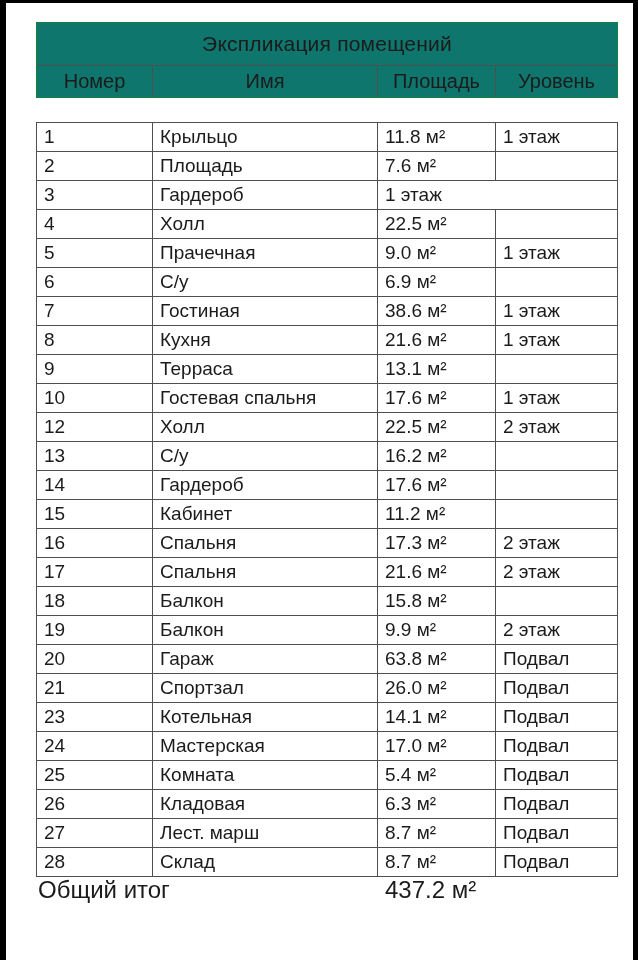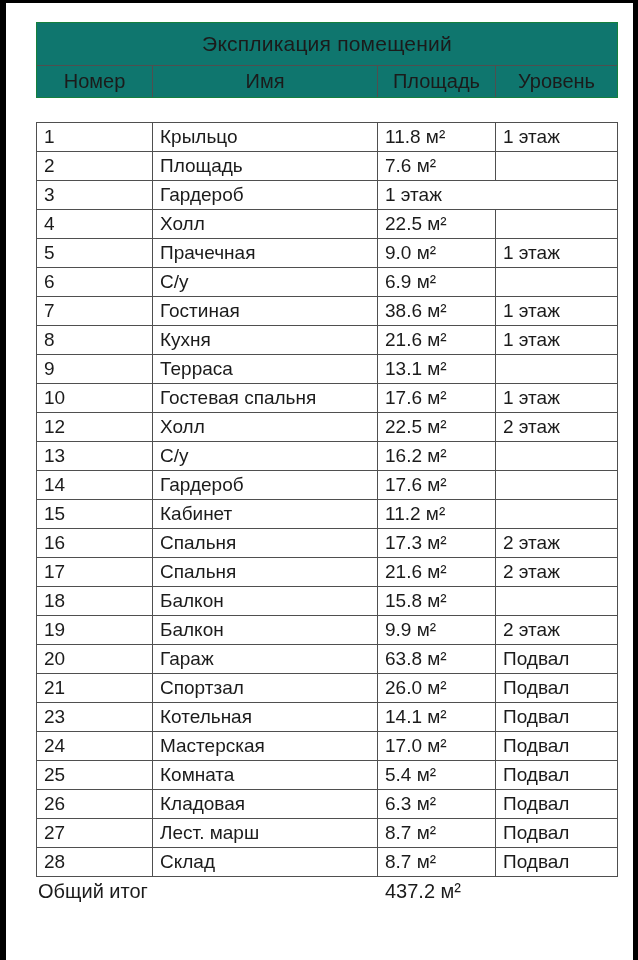--- a/index.html
+++ b/index.html
@@ -68,22 +68,22 @@
     white-space: nowrap;
     overflow: hidden;
   }
   .td + .td { border-left: 1px solid #4f4f4f; }
 
   
   .total-row {
     position: absolute;
     left: 38px; top: 876px;
     width: 580px; height: 30px;
-    display: flex; align-items: center;
-    font-size: 20px;
+    display: flex; 
+    font-size: 24px;
   }
   .total-value {
     position: absolute;
     left: 347px;
   }
 </style>
 </head>
 <body>
 
 <div class="edge edge-left"></div>

